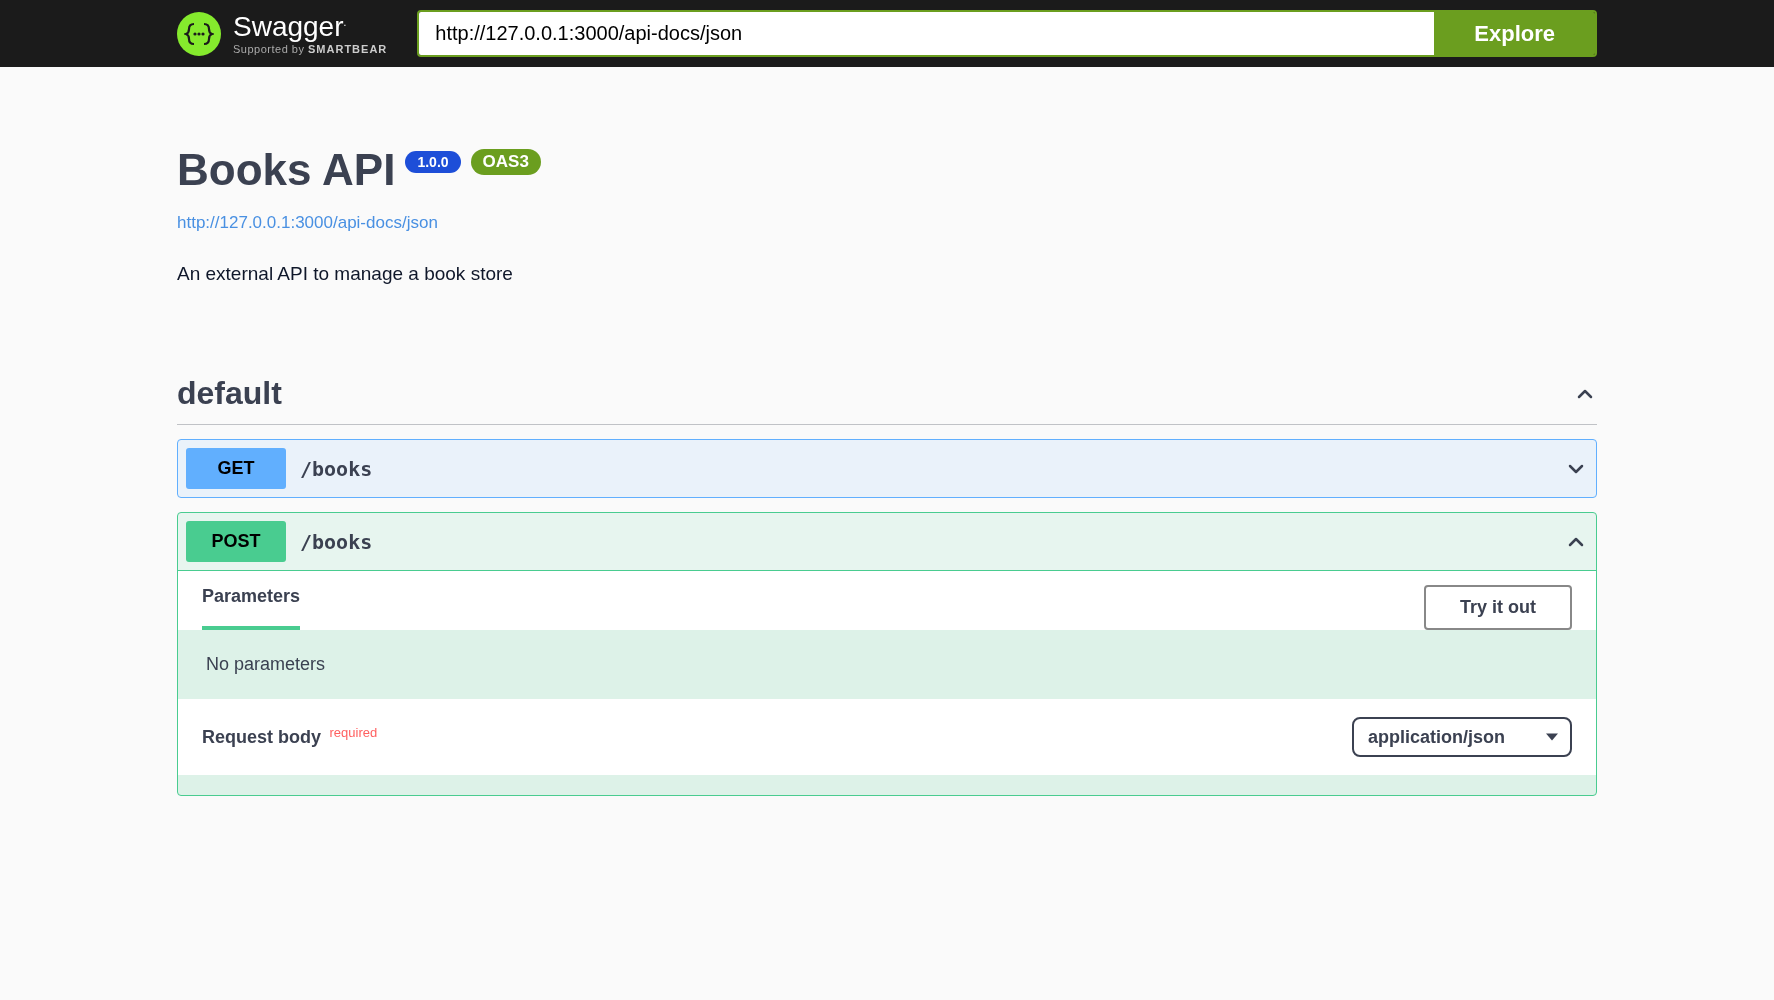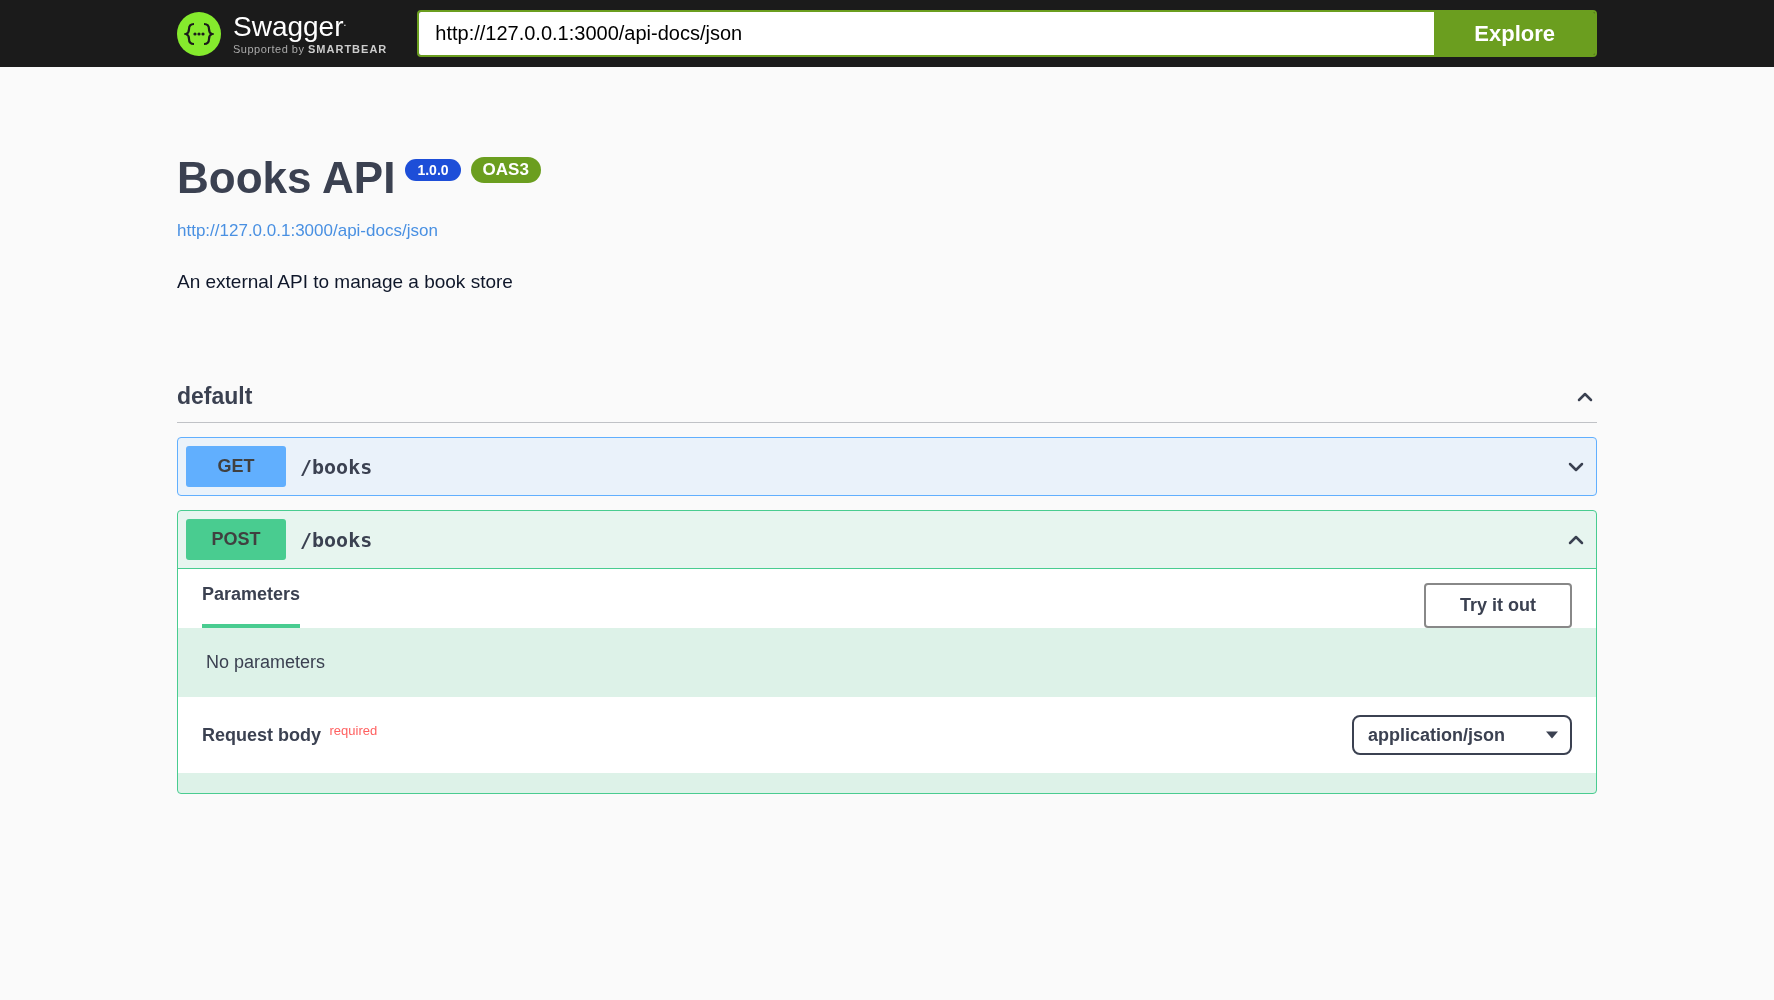--- a/index.html
+++ b/index.html
@@ -85,21 +85,21 @@
       color: #fff;
       border: none;
       padding: 0 40px;
       font-size: 22px;
       font-weight: 700;
       cursor: pointer;
       font-family: inherit;
     }
     .container {
       max-width: 1460px;
-      margin: 16px auto;
+      margin: 8px auto;
       padding: 30px 20px;
     }
     .info-title {
       display: flex;
       align-items: center;
       gap: 10px;
       margin-top: 40px;
     }
     .info-title h1 {
       font-size: 44px;
@@ -143,21 +143,21 @@
     }
     .tag-header {
       display: flex;
       align-items: center;
       justify-content: space-between;
       padding-bottom: 12px;
       border-bottom: 1px solid rgba(59,65,81,0.3);
       cursor: pointer;
     }
     .tag-header h2 {
-      font-size: 23px;
+      font-size: 32px;
       font-weight: 700;
       color: #3b4151;
     }
     .chevron {
       width: 24px;
       height: 24px;
     }
     .opblock {
       border-radius: 4px;
       margin-top: 14px;
@@ -170,21 +170,21 @@
       border: 1px solid #49cc90;
       background: rgba(73,204,144,0.1);
     }
     .opblock-summary {
       display: flex;
       align-items: center;
       padding: 8px;
       cursor: pointer;
     }
     .method-badge {
-      color: #404040;
+      color: #000000;
       font-weight: 700;
       font-size: 18px;
       text-align: center;
       width: 100px;
       padding: 10px 0;
       border-radius: 3px;
       margin-right: 14px;
     }
     .method-get { background: #61affe; }
     .method-post { background: #49cc90; }

